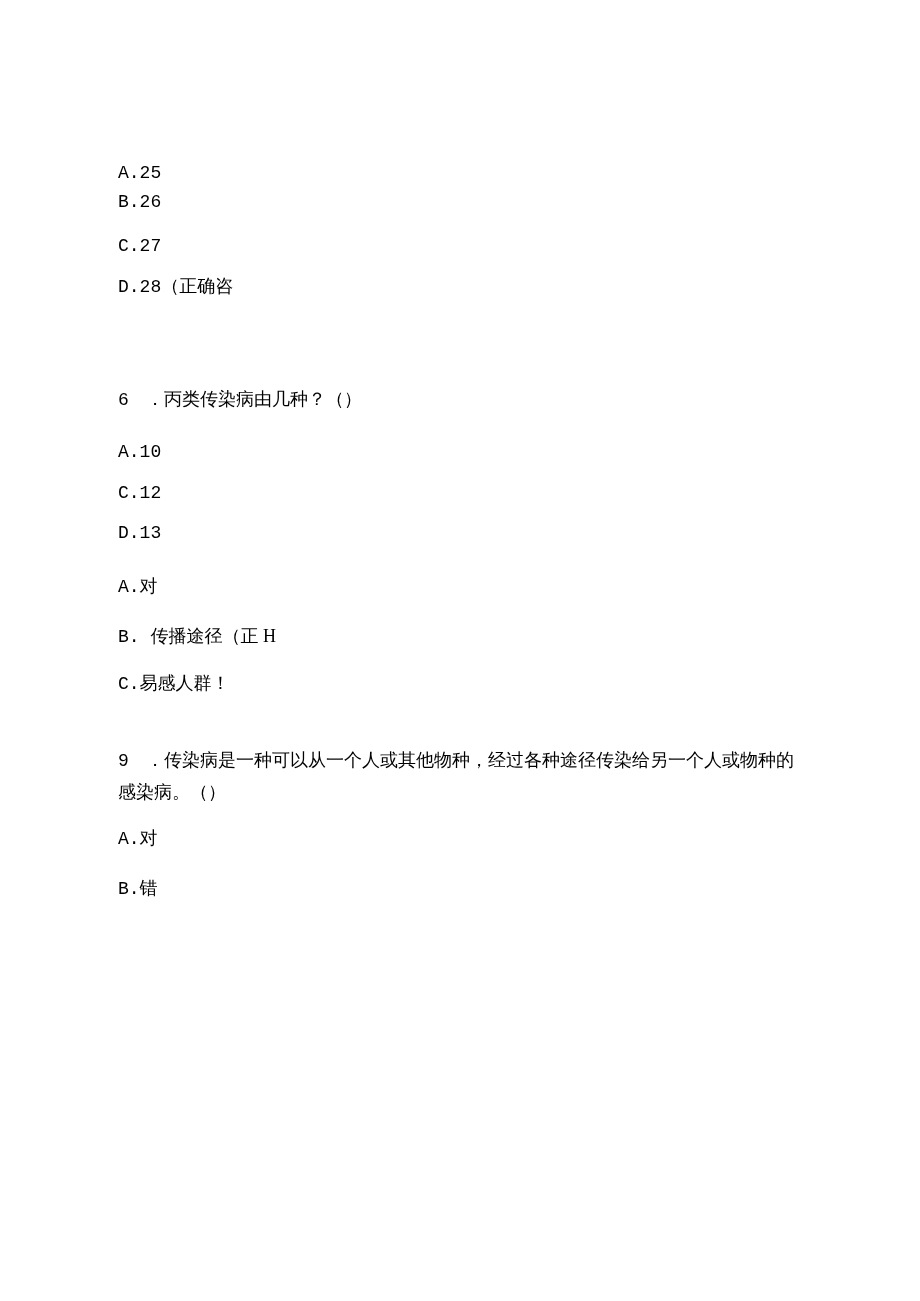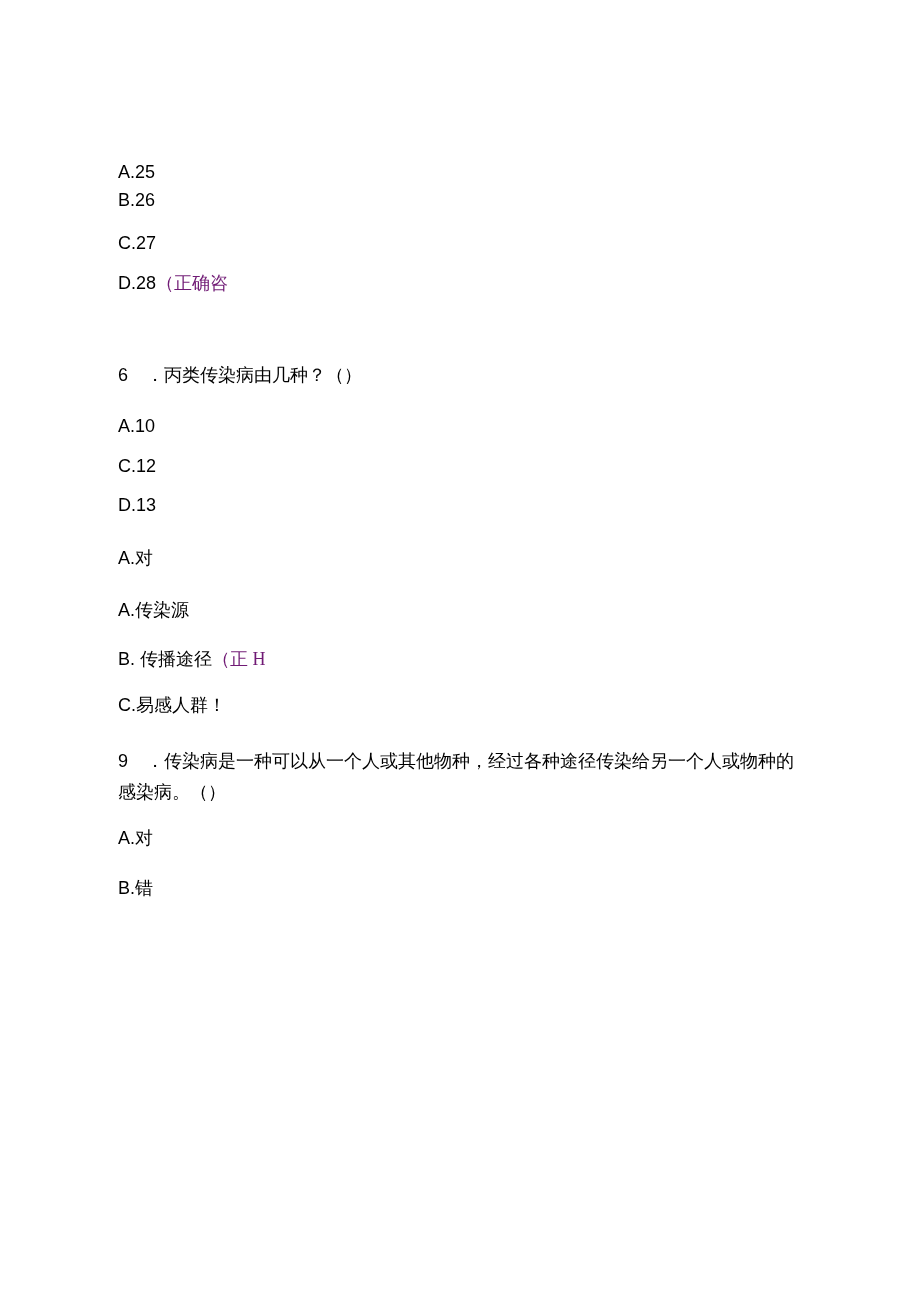--- a/index.html
+++ b/index.html
@@ -14,24 +14,25 @@
     position: relative;
   }
   .page {
     padding: 160px 118px 0 118px;
     line-height: 1.4;
   }
   .line {
     white-space: nowrap;
   }
   .latin {
-    font-family: Liberation Sans, sans-serif;
+    font-family: Liberation Mono, monospace;
+    margin-top: 21px;
   }
   .highlight {
-    color: #701a75;
+    color: #000000;
   }
   .q5-a { margin-top: 0; }
   .q5-b { margin-top: 3px; }
   .q5-c { margin-top: 18px; }
   .q5-d { margin-top: 14px; }
   .q6-title { margin-top: 67px; }
   .q6-a { margin-top: 26px; }
   .q6-b { margin-top: 15px; }
   .q6-c { margin-top: 15px; }
   .q6-d { margin-top: 14px; }
@@ -57,21 +58,20 @@
   <div class="line q5-c"><span class="latin">C.27</span></div>
   <div class="line q5-d"><span class="latin">D.28</span><span class="highlight">（正确咨</span></div>
 
   <div class="line q6-title"><span class="latin num-spaced">6</span><span>．丙类传染病由几种？（）</span></div>
   <div class="line q6-a"><span class="latin">A.10</span></div>
   <div class="line q6-c"><span class="latin">C.12</span></div>
   <div class="line q6-d"><span class="latin">D.13</span></div>
 
   <div class="line q7-a"><span class="latin">A.</span><span>对</span></div>
 
-  <div class="line q8-a"><span class="latin">A.</span><span>传染源</span></div>
   <div class="line q8-b"><span class="latin">B. </span><span>传播途径</span><span class="highlight">（正 H</span></div>
   <div class="line q8-c"><span class="latin">C.</span><span>易感人群！</span></div>
 
   <div class="q9-title"><span class="latin num-spaced">9</span><span>．传染病是一种可以从一个人或其他物种，经过各种途径传染给另一个人或物种的感染病。（）</span></div>
   <div class="line q9-a"><span class="latin">A.</span><span>对</span></div>
   <div class="line q9-b"><span class="latin">B.</span><span>错</span></div>
 
 </div>
 
 </body></html>

